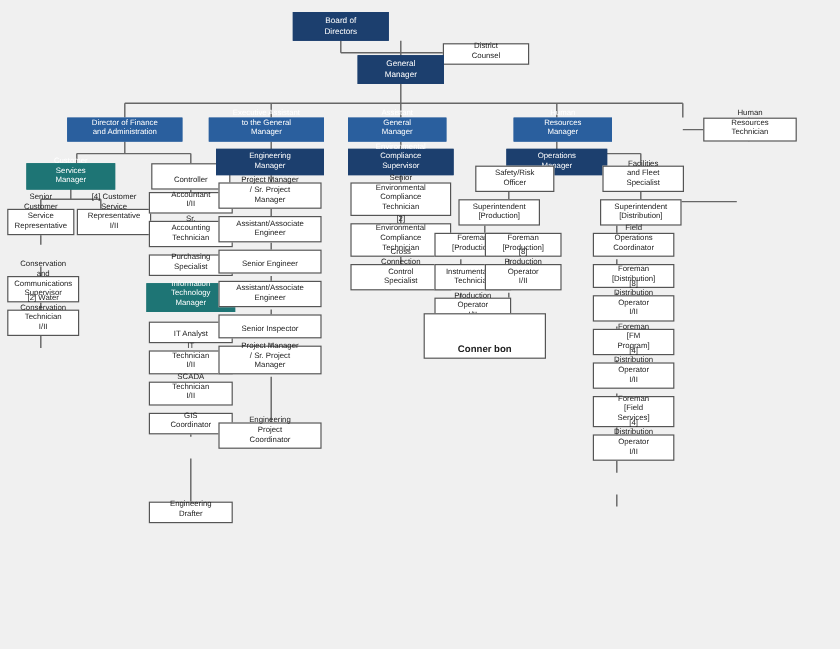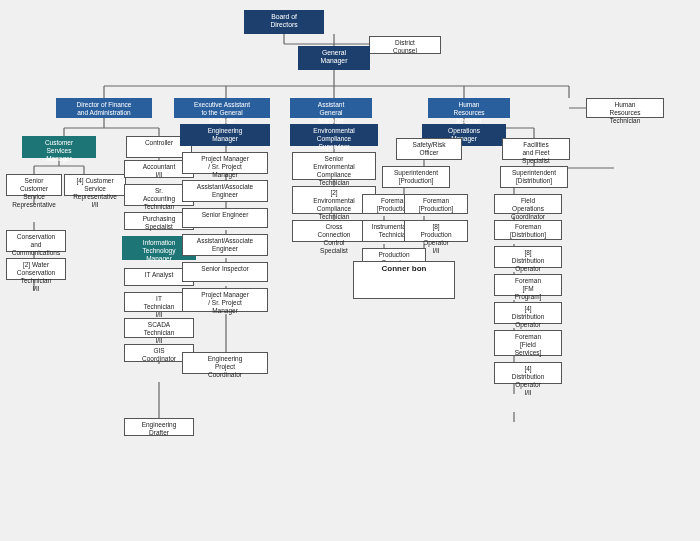--- a/index.html
+++ b/index.html
@@ -21,21 +21,21 @@
     .chart {
       position: relative;
       width: 692px;
       height: 520px;
     }
     .box {
       position: absolute;
       border: 1.5px solid #555;
       text-align: center;
       display: flex;
-      align-items: flex-start;
+      align-items: flex-end;
       justify-content: center;
       padding: 2px 17px;
       line-height: 1.25;
       font-size: 6.8px;
       font-weight: 500;
       background: white;
       color: #222;
     }
     .box.dark-teal { background: #1e7575; color: white; border-color: #1e7575; }
     .box.blue-dark { background: #1c3f6e; color: white; border-color: #1c3f6e; }

